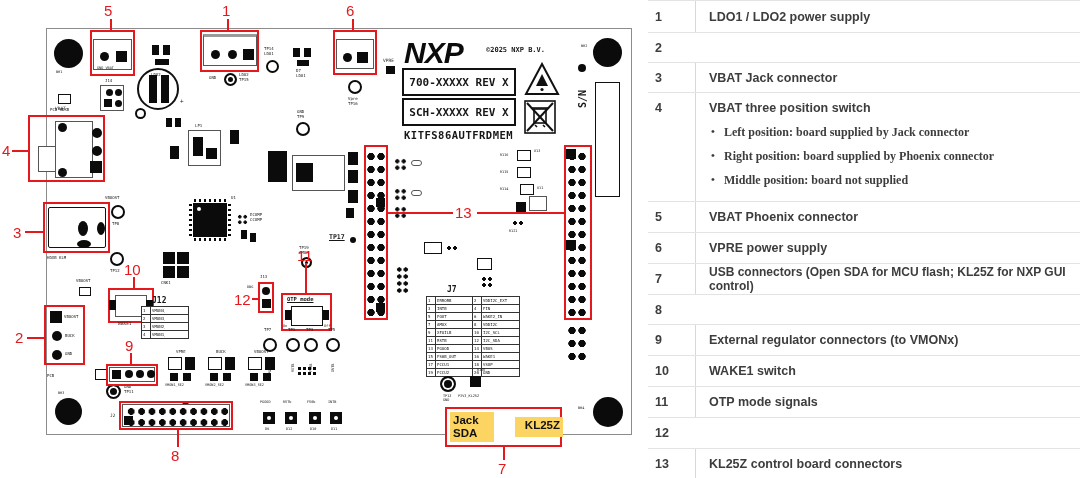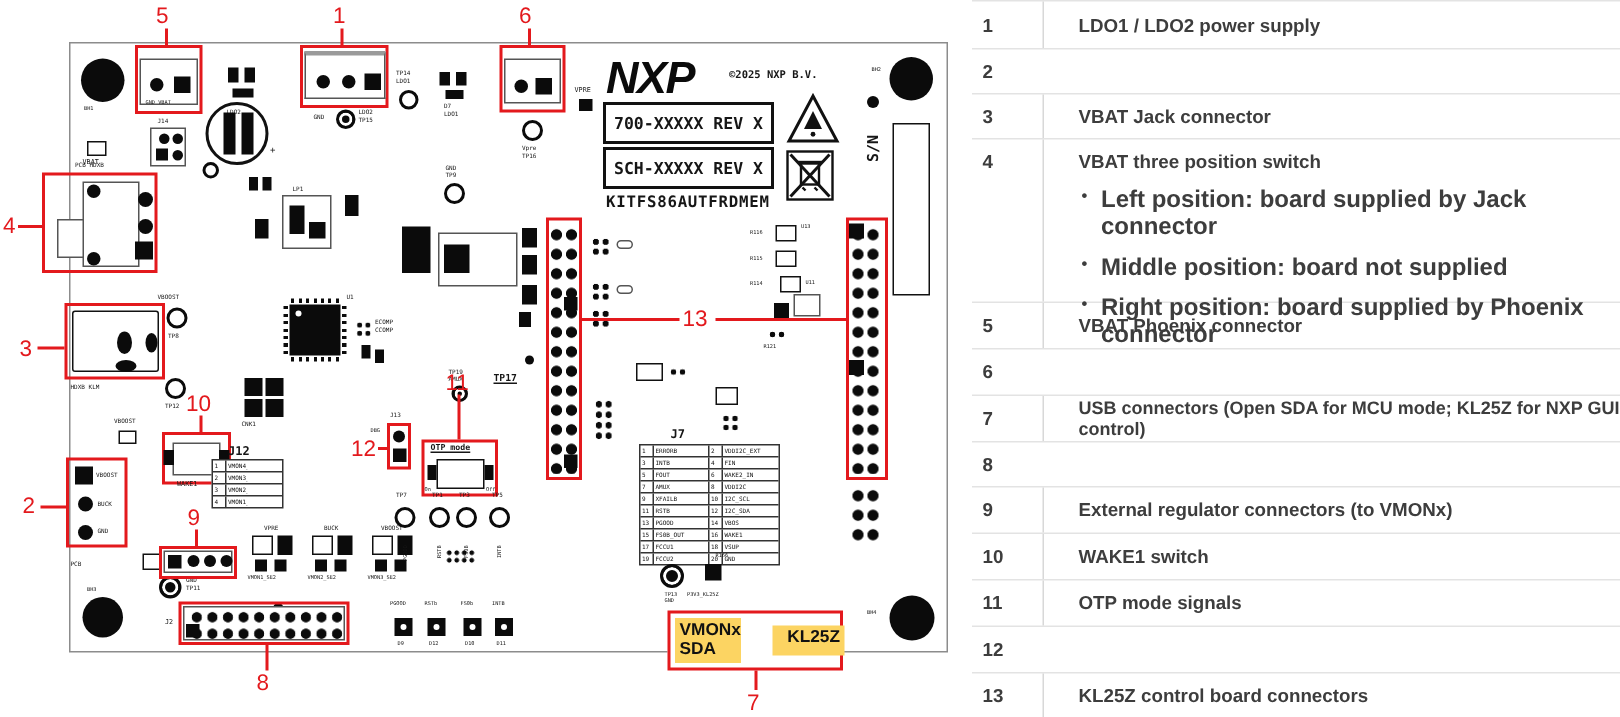--- a/index.html
+++ b/index.html
@@ -31,24 +31,24 @@
   .trow{display:flex;border-bottom:0.5px solid #333;}
   .trow:last-child{border-bottom:none;}
   .tcell{border-right:0.5px solid #333;font-family:"DejaVu Sans Mono",monospace;font-size:4px;
          line-height:7px;overflow:hidden;white-space:nowrap;padding-left:1px;box-sizing:border-box;color:#111;}
   .tcell:last-child{border-right:none;}
   
   .legend{position:absolute;left:648px;top:0;width:432px;height:478px;background:#fff;}
   .lrow{display:flex;border-top:1px solid #e3e3e3;box-sizing:border-box;}
   .lnum{width:47px;box-sizing:border-box;padding-left:7px;display:flex;align-items:center;
         font-weight:bold;font-size:12.5px;color:#3d3d3d;}
-  .ltext{flex:1;border-left:1px solid #d8d8d8;padding-left:23px;display:flex;align-items:center;
+  .ltext{flex:1;border-left:1px solid #d8d8d8;padding-left:13px;display:flex;align-items:center;
          font-weight:bold;font-size:12.5px;color:#3d3d3d;}
   .lrow.tall .lnum,.lrow.tall .ltext{align-items:flex-start;padding-top:8px;}
-  .bullets{list-style:none;margin:10px 0 0 2px;padding:0;font-size:16px;}
+  .bullets{list-style:none;margin:10px 0 0 2px;padding:0;font-size:12px;font-family:Liberation Serif, serif;}
   .bullets li{margin-bottom:9px;position:relative;padding-left:13px;}
   .bullets li::before{content:"•";position:absolute;left:0;top:0;font-size:11px;}
   
   .yellow{position:absolute;background:var(--yellow);color:#111;font-weight:bold;
           font-size:11.5px;line-height:13px;padding:2px 3px;font-family:"Liberation Sans",sans-serif;}
   .qfp-pins{position:absolute;background:repeating-linear-gradient(90deg,#0b0b0b 0 2px,transparent 2px 5px);}
   .qfp-pins.v{background:repeating-linear-gradient(0deg,#0b0b0b 0 2px,transparent 2px 5px);}
   .ledu .body{position:absolute;width:12px;height:12px;background:#0b0b0b;}
   .ledu .body::after{content:"";position:absolute;left:4px;top:4px;width:4px;height:4px;border-radius:50%;background:#fff;}
 </style>
@@ -248,21 +248,21 @@
 
     <div class="blk" style="left:163px;top:252px;width:12px;height:12px;"></div>
     <div class="blk" style="left:177px;top:252px;width:12px;height:12px;"></div>
     <div class="blk" style="left:163px;top:266px;width:12px;height:12px;"></div>
     <div class="blk" style="left:177px;top:266px;width:12px;height:12px;"></div>
     <div class="silk t4" style="left:161px;top:281px;">CNK1</div>
 
     <div class="silk t4" style="left:299px;top:246px;">TP19
 AMUX</div>
     <div class="ring dark" style="left:301px;top:257px;width:11px;height:11px;"></div>
-    <div class="silk" style="left:329px;top:248px;font-size:6.5px;font-weight:bold;text-decoration:underline;">TP17</div>
+    <div class="silk" style="left:329px;top:233px;font-size:6.5px;font-weight:bold;text-decoration:underline;">TP17</div>
     <div class="dot" style="left:350px;top:237px;width:6px;height:6px;"></div>
 
     <div class="silk t4" style="left:260px;top:275px;">J13</div>
     <div class="silk t35" style="left:247px;top:285px;">DBG</div>
     <div class="co" style="left:258px;top:282px;width:16px;height:31px;"></div>
     <div class="dot" style="left:262px;top:287px;width:8px;height:8px;"></div>
     <div class="sq" style="left:262px;top:299px;width:9px;height:9px;"></div>
 
     <div class="co" style="left:281px;top:293px;width:51px;height:38px;"></div>
     <div class="silk" style="left:287px;top:296px;font-size:5.5px;font-weight:bold;text-decoration:underline;">OTP mode</div>
@@ -454,21 +454,21 @@
       </div>
 
     <div class="ring dark" style="left:440px;top:376px;width:16px;height:16px;"></div>
     <div class="silk t35" style="left:443px;top:394px;">TP13
 GND</div>
     <div class="silk t35" style="left:477px;top:368px;">R166</div>
     <div class="sq" style="left:470px;top:376px;width:11px;height:11px;"></div>
     <div class="silk t35" style="left:458px;top:394px;">P3V3_KL25Z</div>
 
     <div class="co" style="left:445px;top:407px;width:117px;height:40px;background:#fff;"></div>
-    <div class="yellow" style="left:450px;top:412px;width:38px;height:26px;white-space:pre-line;">VMONx SDA</div>
+    <div class="yellow" style="left:450px;top:412px;width:38px;height:26px;white-space:pre-line;">Jack SDA</div>
     <div class="yellow" style="left:515px;top:417px;width:42px;height:16px;text-align:right;">KL25Z</div>
 
     <div class="conum" style="left:104px;top:2px;">5</div>
     <div class="lv" style="left:110px;top:19px;height:11px;"></div>
     <div class="conum" style="left:222px;top:2px;">1</div>
     <div class="lv" style="left:227px;top:19px;height:11px;"></div>
     <div class="conum" style="left:346px;top:2px;">6</div>
     <div class="lv" style="left:352px;top:19px;height:11px;"></div>
     <div class="conum" style="left:2px;top:142px;">4</div>
     <div class="lh" style="left:12px;top:150px;width:16px;"></div>
@@ -504,35 +504,36 @@
     <div class="lrow" style="height:30px;">
       <div class="lnum">3</div>
       <div class="ltext">VBAT Jack connector</div>
     </div>
     <div class="lrow tall" style="height:109px;">
       <div class="lnum">4</div>
       <div class="ltext" style="display:block;">
         <div>VBAT three position switch</div>
         <ul class="bullets">
           <li>Left position: board supplied by Jack connector</li>
+          <li>Right position: board supplied by Phoenix connector</li>
           <li>Middle position: board not supplied</li>
-          <li>Right position: board supplied by Phoenix connector</li>
         </ul>
       </div>
     </div>
     <div class="lrow" style="height:31px;">
       <div class="lnum">5</div>
       <div class="ltext">VBAT Phoenix connector</div>
     </div>
     <div class="lrow" style="height:31px;">
       <div class="lnum">6</div>
+      <div class="ltext">VPRE power supply</div>
     </div>
     <div class="lrow" style="height:31px;">
       <div class="lnum">7</div>
-      <div class="ltext" style="font-size:12px;">USB connectors (Open SDA for MCU mode; KL25Z for NXP GUI control)</div>
+      <div class="ltext" style="font-size:12px;">USB connectors (Open SDA for MCU flash; KL25Z for NXP GUI control)</div>
     </div>
     <div class="lrow" style="height:30px;">
       <div class="lnum">8</div>
     </div>
     <div class="lrow" style="height:31px;">
       <div class="lnum">9</div>
       <div class="ltext">External regulator connectors (to VMONx)</div>
     </div>
     <div class="lrow" style="height:31px;">
       <div class="lnum">10</div>

